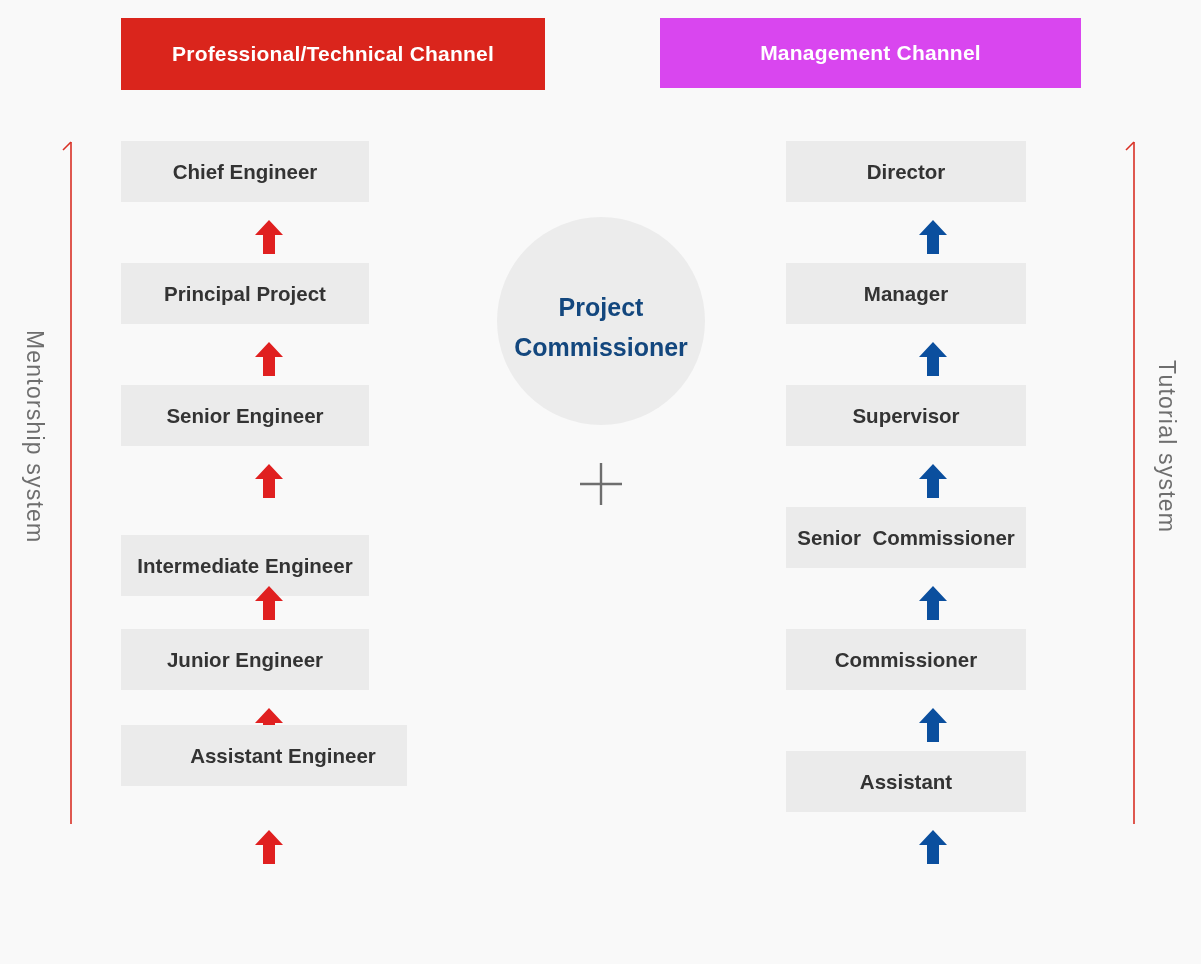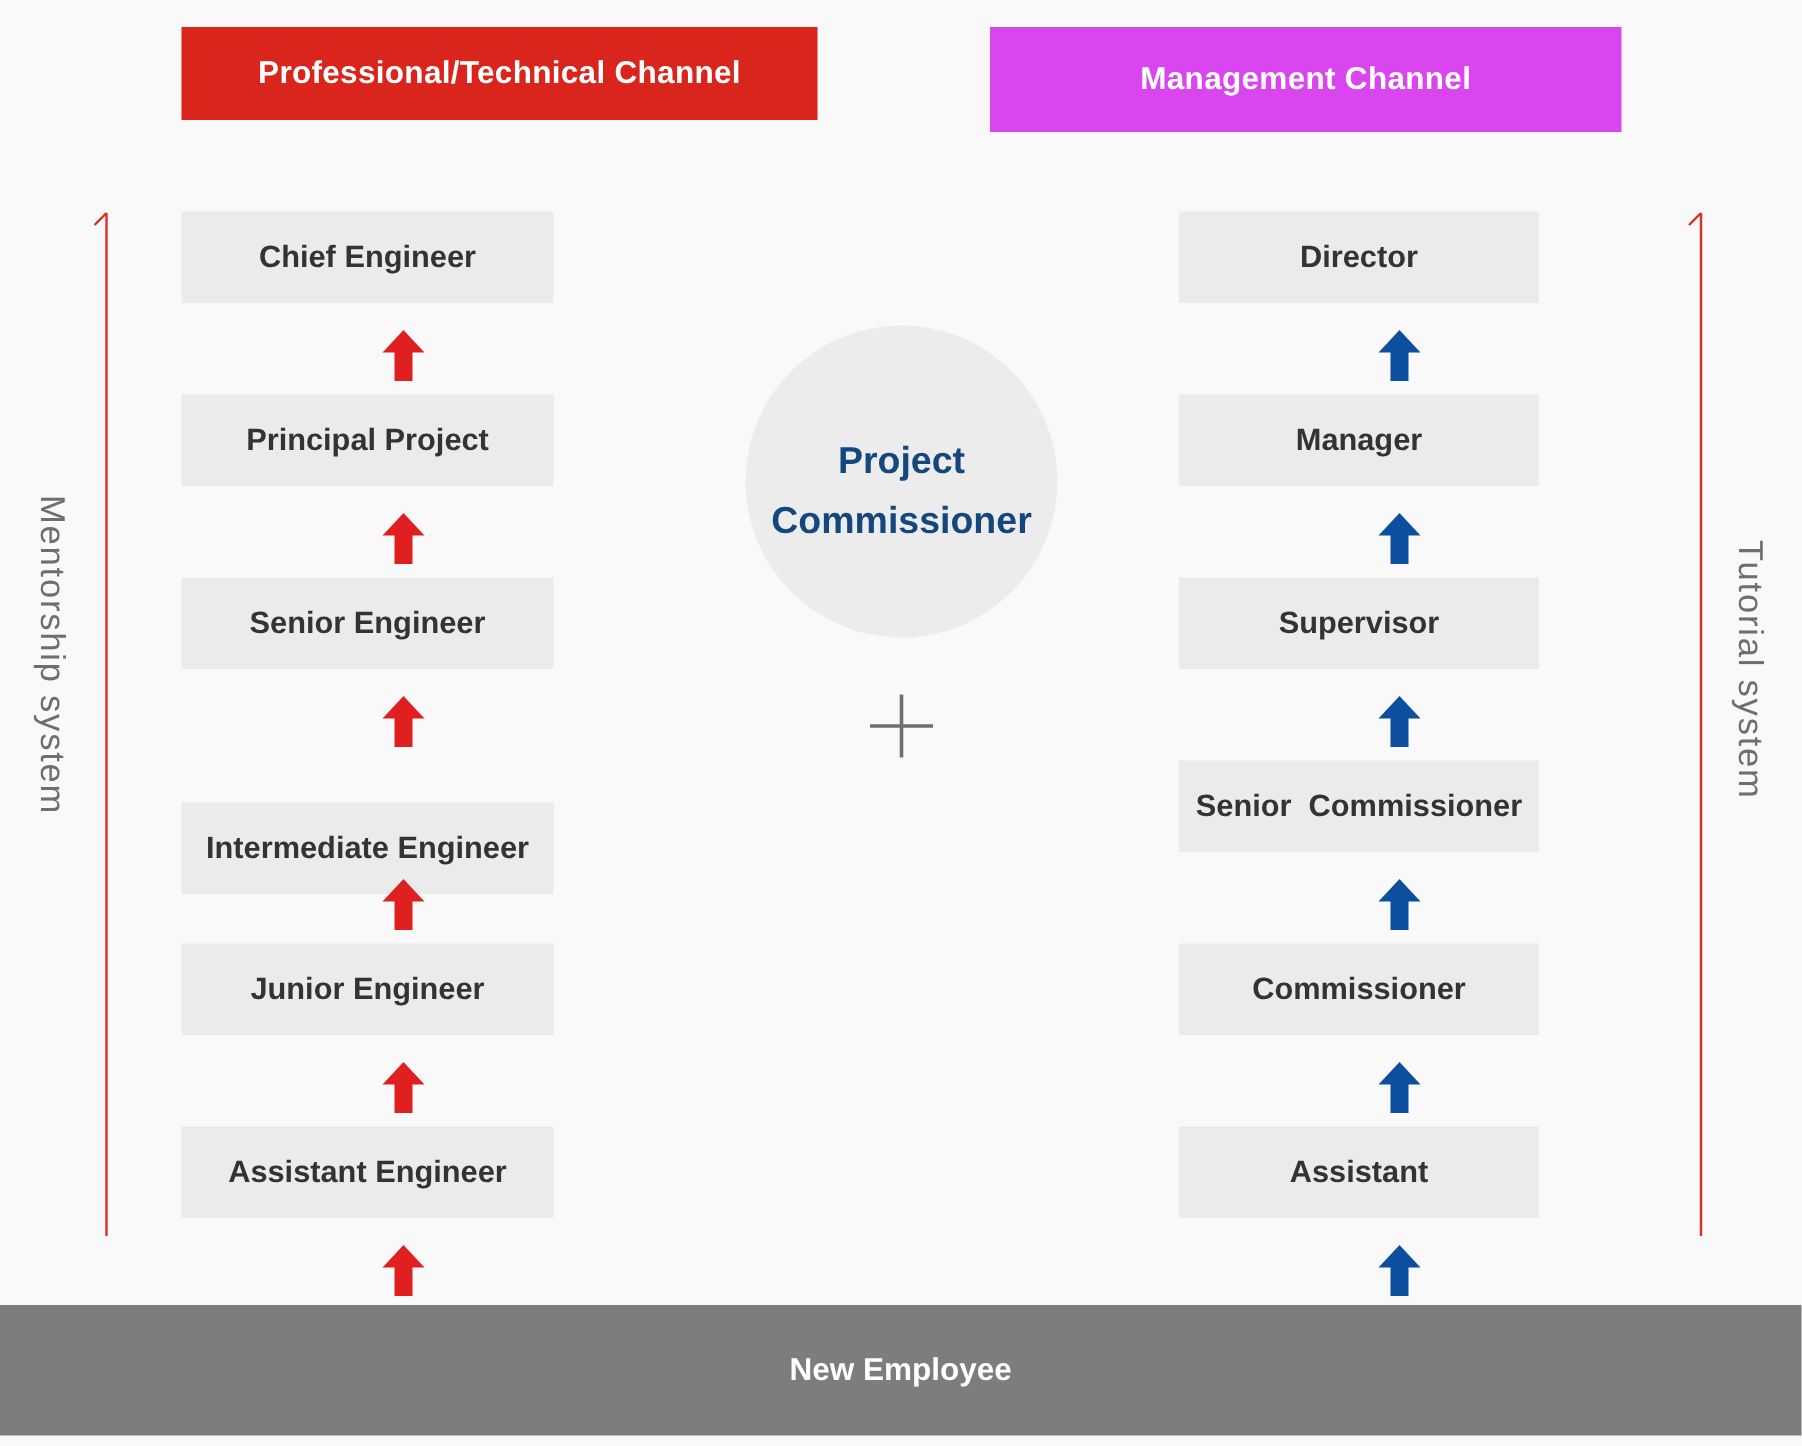--- a/index.html
+++ b/index.html
@@ -15,21 +15,21 @@
   
   .banner{
     position:absolute;
     display:flex;align-items:center;justify-content:center;
     color:#ffffff;
     font-weight:bold;
     font-size:21px;
     letter-spacing:.2px;
     white-space:pre;
   }
-  #banner-left{left:121px;top:18px;width:424px;height:62px;background:#da251c;}
+  #banner-left{left:121px;top:18px;width:424px;height:72px;background:#da251c;}
   #banner-right{left:660px;top:18px;width:421px;height:70px;background:#d946ef;}
 
   
   .step-box{
     position:absolute;
     height:61px;
     background:#ebebeb;
     display:flex;align-items:center;justify-content:center;
     color:#333333;
     font-weight:bold;
@@ -154,21 +154,21 @@
 
     <div class="step-box" style="top:629px;">
       <span>Junior Engineer</span>
     </div>
     <div class="step-arrow" style="top:707px;">
       <svg viewBox="0 0 30 36">
           <path d="M15 1 L29 16 L21 16 L21 35 L9 35 L9 16 L1 16 Z" fill="#e02020"></path>
         </svg>
     </div>
 
-    <div class="step-box" style="top:751px;">
+    <div class="step-box" style="top:725px;padding-left:38px;">
       <span>Assistant Engineer</span>
     </div>
     <div class="step-arrow" style="top:829px;">
       <svg viewBox="0 0 30 36">
           <path d="M15 1 L29 16 L21 16 L21 35 L9 35 L9 16 L1 16 Z" fill="#e02020"></path>
         </svg>
     </div>
   </div>
 
   <div class="col-right">
@@ -250,17 +250,14 @@
   <div class="rail-label" id="label-mentorship">Mentorship system</div>
 
   <div class="rail" id="rail-right">
     <svg viewBox="0 0 20 686" width="20" height="686">
       <line x1="10" y1="4" x2="10" y2="686" stroke="#d93025" stroke-width="1.6"></line>
       <line x1="10" y1="4" x2="2" y2="12" stroke="#d93025" stroke-width="1.6"></line>
     </svg>
   </div>
   <div class="rail-label" id="label-tutorial">Tutorial system</div>
 
-  <div id="bottom-bar">
-    <span>New Employee</span>
-  </div>
 
 </div>
 
 </body></html>

